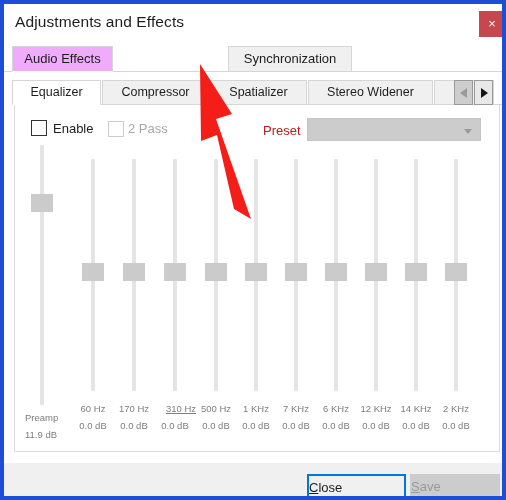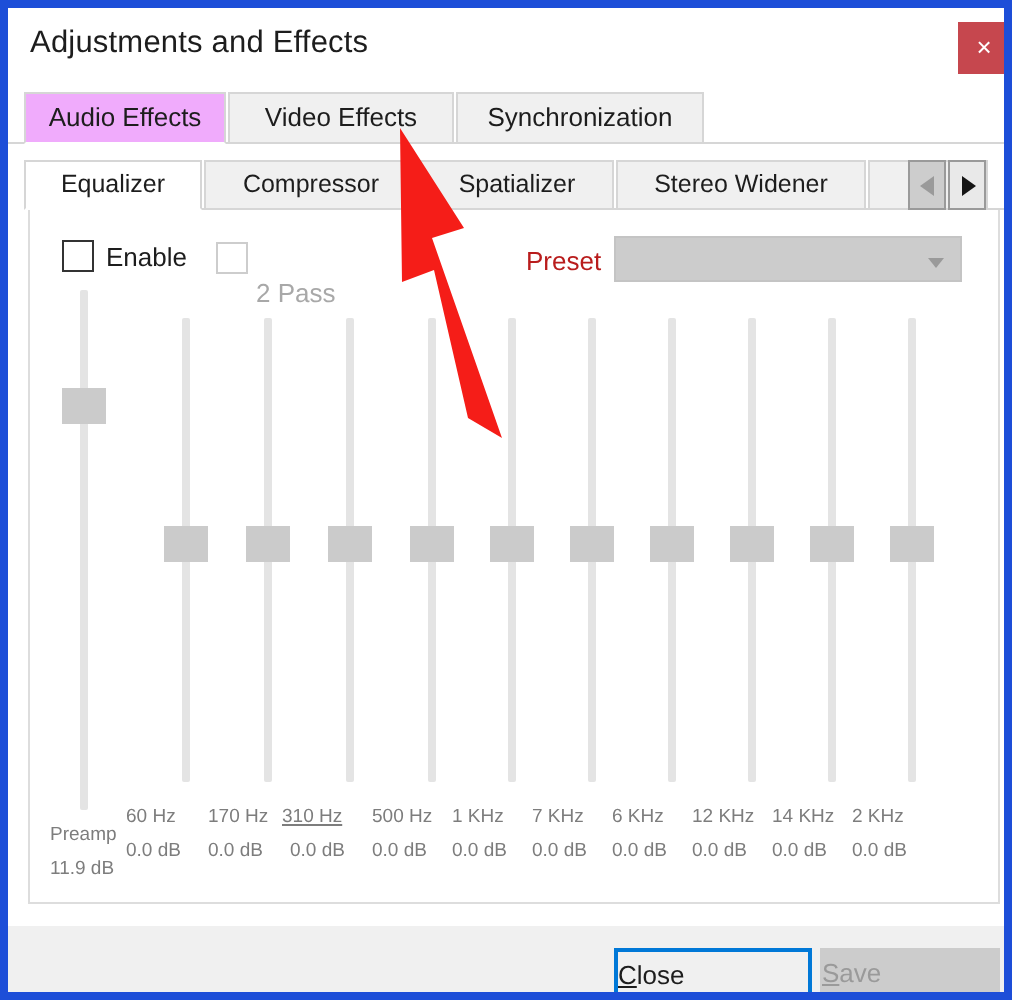--- a/index.html
+++ b/index.html
@@ -261,21 +261,21 @@
     cursor: pointer;
   }
   .preamp-slider { left: 36px; top: 141px; height: 260px; }
   .preamp-thumb  { left: 27px; top: 190px; }
 
   
   .band-label {
     position: absolute;
     font-size: 9.5px;
     color: #7d7d7d;
-    text-align: left;
+    text-align: center;
     white-space: nowrap;
   }
   .band-freq { top: 399px; }
   .band-val  { top: 416px; }
   .preamp-name {
     position: absolute;
     left: 21px;
     top: 408px;
     font-size: 9.5px;
     color: #7d7d7d;
@@ -347,23 +347,20 @@
     <div class="title-text">Adjustments and Effects</div>
     <button class="close-btn">
       <span class="glyph">×</span>
     </button>
   </div>
 
   <div class="outer-tabs">
     <div class="otab selected" style="left:8px;width:101px;">
       <span>Audio Effects</span>
     </div>
-    <div class="otab" style="left:110px;width:113px;">
-      <span>Video Effects</span>
-    </div>
     <div class="otab" style="left:224px;width:124px;">
       <span>Synchronization</span>
     </div>
   </div>
   <div class="otab-underline"></div>
 
   <div class="outer-panel"></div>
 
   <div class="inner-tabs">
     <div class="itab selected" style="left:0px;width:89px;">
@@ -390,21 +387,21 @@
   <div class="tab-scroll right">
     <span class="tri right-arrow"></span>
   </div>
 
   <div class="eq-frame"></div>
 
   <div class="chk enabled" style="left:27px;top:116px;"></div>
   <div class="cb-label on" style="left:49px;top:117px;">Enable</div>
 
   <div class="chk disabled" style="left:104px;top:117px;"></div>
-  <div class="cb-label off" style="left:124px;top:117px;margin-top:18px;">2 Pass</div>
+  <div class="cb-label off" style="left:124px;top:117px;">2 Pass</div>
 
   <div class="preset-label">Preset</div>
   <div class="preset-select">
     <span class="preset-value"></span>
     <span class="preset-caret"></span>
   </div>
 
   <div class="slider preamp-slider"></div>
   <div class="thumb preamp-thumb"></div>
   <div class="preamp-name">Preamp</div>
@@ -431,21 +428,21 @@
       <div class="thumb" style="left: 401px; top: 259px;"></div>
       <div class="slider" style="left: 450px; top: 155px; height: 232px;"></div>
       <div class="thumb" style="left: 441px; top: 259px;"></div>
     </div>
 
   <div id="band-labels">
       <div class="band-label band-freq" style="left: 59px; width: 60px;">60 Hz</div>
       <div class="band-label band-val" style="left: 59px; width: 60px;">0.0 dB</div>
       <div class="band-label band-freq" style="left: 100px; width: 60px;">170 Hz</div>
       <div class="band-label band-val" style="left: 100px; width: 60px;">0.0 dB</div>
-      <div class="band-label band-freq" style="left: 137px; width: 60px; text-decoration: underline;">310 Hz</div>
+      <div class="band-label band-freq" style="left: 147px; width: 60px; text-decoration: underline;">310 Hz</div>
       <div class="band-label band-val" style="left: 141px; width: 60px;">0.0 dB</div>
       <div class="band-label band-freq" style="left: 182px; width: 60px;">500 Hz</div>
       <div class="band-label band-val" style="left: 182px; width: 60px;">0.0 dB</div>
       <div class="band-label band-freq" style="left: 222px; width: 60px;">1 KHz</div>
       <div class="band-label band-val" style="left: 222px; width: 60px;">0.0 dB</div>
       <div class="band-label band-freq" style="left: 262px; width: 60px;">7 KHz</div>
       <div class="band-label band-val" style="left: 262px; width: 60px;">0.0 dB</div>
       <div class="band-label band-freq" style="left: 302px; width: 60px;">6 KHz</div>
       <div class="band-label band-val" style="left: 302px; width: 60px;">0.0 dB</div>
       <div class="band-label band-freq" style="left: 342px; width: 60px;">12 KHz</div>

